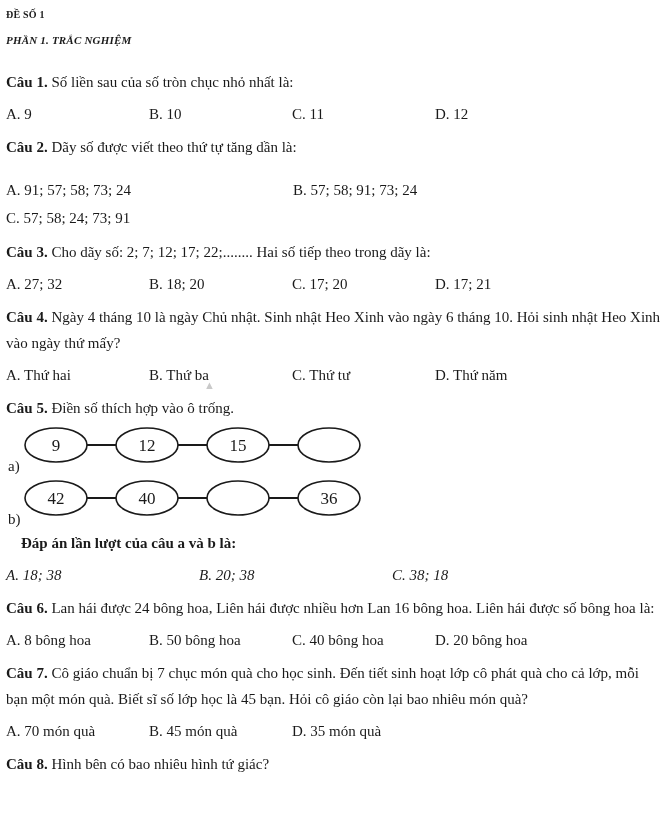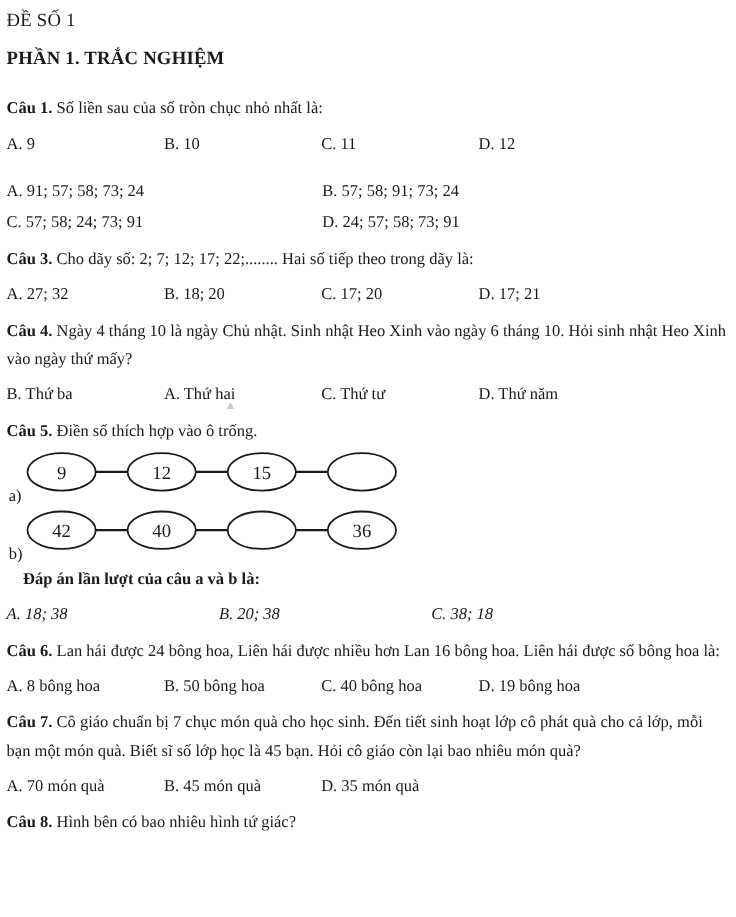--- a/index.html
+++ b/index.html
@@ -7,30 +7,31 @@
   body {
     width: 669px;
     min-height: 834px;
     background: #ffffff;
     color: #1a1a1a;
     font-family: "Liberation Serif", serif;
     font-size: 15px;
     padding: 9px 8px 6px 6px;
   }
   .doc-title {
-    font-size: 17px;
-    font-weight: normal;
+    font-size: 10px;
+    font-weight: bold;
     margin: 0 0 14px 0;
     letter-spacing: 0.2px;
   }
   .section-title {
-    font-size: 17px;
+    font-size: 11px;
     font-weight: bold;
     margin: 12px 0 23px 0;
     letter-spacing: 0.2px;
+    font-style: italic;
   }
   .q { margin: 0 0 7px 0; }
   .q-text { margin: 0; line-height: 26px; }
   .q-label { font-weight: bold; margin-top: 35px; }
   .opts {
     display: flex;
     margin-top: 6px;
     line-height: 26px;
   }
   .opts-4 .opt { width: 143px; flex: 0 0 auto; }
@@ -73,43 +74,43 @@
     <p class="q-text"><b class="q-label">Câu 1.</b> <span>Số liền sau của số tròn chục nhỏ nhất là:</span></p>
     <div class="opts opts-4">
       <span class="opt">A. 9</span>
       <span class="opt">B. 10</span>
       <span class="opt">C. 11</span>
       <span class="opt">D. 12</span>
     </div>
   </div>
 
   <div class="q">
+    <p class="q-text"><b class="q-label">Câu 2.</b> <span>Dãy số được viết theo thứ tự tăng dần là:</span></p>
     <div class="opts-grid2">
       <span class="opt">A. 91; 57; 58; 73; 24</span>
       <span class="opt">B. 57; 58; 91; 73; 24</span>
       <span class="opt">C. 57; 58; 24; 73; 91</span>
-      <span class="opt">D. 24; 57; 58; 73; 91</span>
     </div>
   </div>
 
   <div class="q">
     <p class="q-text"><b class="q-label">Câu 3.</b> <span>Cho dãy số: 2; 7; 12; 17; 22;........ Hai số tiếp theo trong dãy là:</span></p>
     <div class="opts opts-4">
       <span class="opt">A. 27; 32</span>
       <span class="opt">B. 18; 20</span>
       <span class="opt">C. 17; 20</span>
       <span class="opt">D. 17; 21</span>
     </div>
   </div>
 
   <div class="q">
     <p class="q-text"><b class="q-label">Câu 4.</b> <span>Ngày 4 tháng 10 là ngày Chủ nhật. Sinh nhật Heo Xinh vào ngày 6 tháng 10. Hỏi sinh nhật Heo Xinh vào ngày thứ mấy?</span></p>
     <div class="opts opts-4">
+      <span class="opt">A. Thứ hai</span>
       <span class="opt">B. Thứ ba</span>
-      <span class="opt">A. Thứ hai</span>
       <span class="opt">C. Thứ tư</span>
       <span class="opt">D. Thứ năm</span>
     </div>
   </div>
 
   <div class="q q-rel">
     <span class="artifact">▲</span>
     <p class="q-text"><b class="q-label">Câu 5.</b> <span>Điền số thích hợp vào ô trống.</span></p>
 
     <svg class="diagram" width="360" height="50" viewBox="0 0 360 50">
@@ -145,21 +146,21 @@
       <span class="opt">C. 38; 18</span>
     </div>
   </div>
 
   <div class="q">
     <p class="q-text"><b class="q-label">Câu 6.</b> <span>Lan hái được 24 bông hoa, Liên hái được nhiều hơn Lan 16 bông hoa. Liên hái được số bông hoa là:</span></p>
     <div class="opts opts-4">
       <span class="opt">A. 8 bông hoa</span>
       <span class="opt">B. 50 bông hoa</span>
       <span class="opt">C. 40 bông hoa</span>
-      <span class="opt">D. 19 bông hoa</span>
+      <span class="opt">D. 20 bông hoa</span>
     </div>
   </div>
 
   <div class="q">
     <p class="q-text"><b class="q-label">Câu 7.</b> <span>Cô giáo chuẩn bị 7 chục món quà cho học sinh. Đến tiết sinh hoạt lớp cô phát quà cho cả lớp, mỗi bạn một món quà. Biết sĩ số lớp học là 45 bạn. Hỏi cô giáo còn lại bao nhiêu món quà?</span></p>
     <div class="opts opts-4">
       <span class="opt">A. 70 món quà</span>
       <span class="opt">B. 45 món quà</span>
       <span class="opt">D. 35 món quà</span>
     </div>

